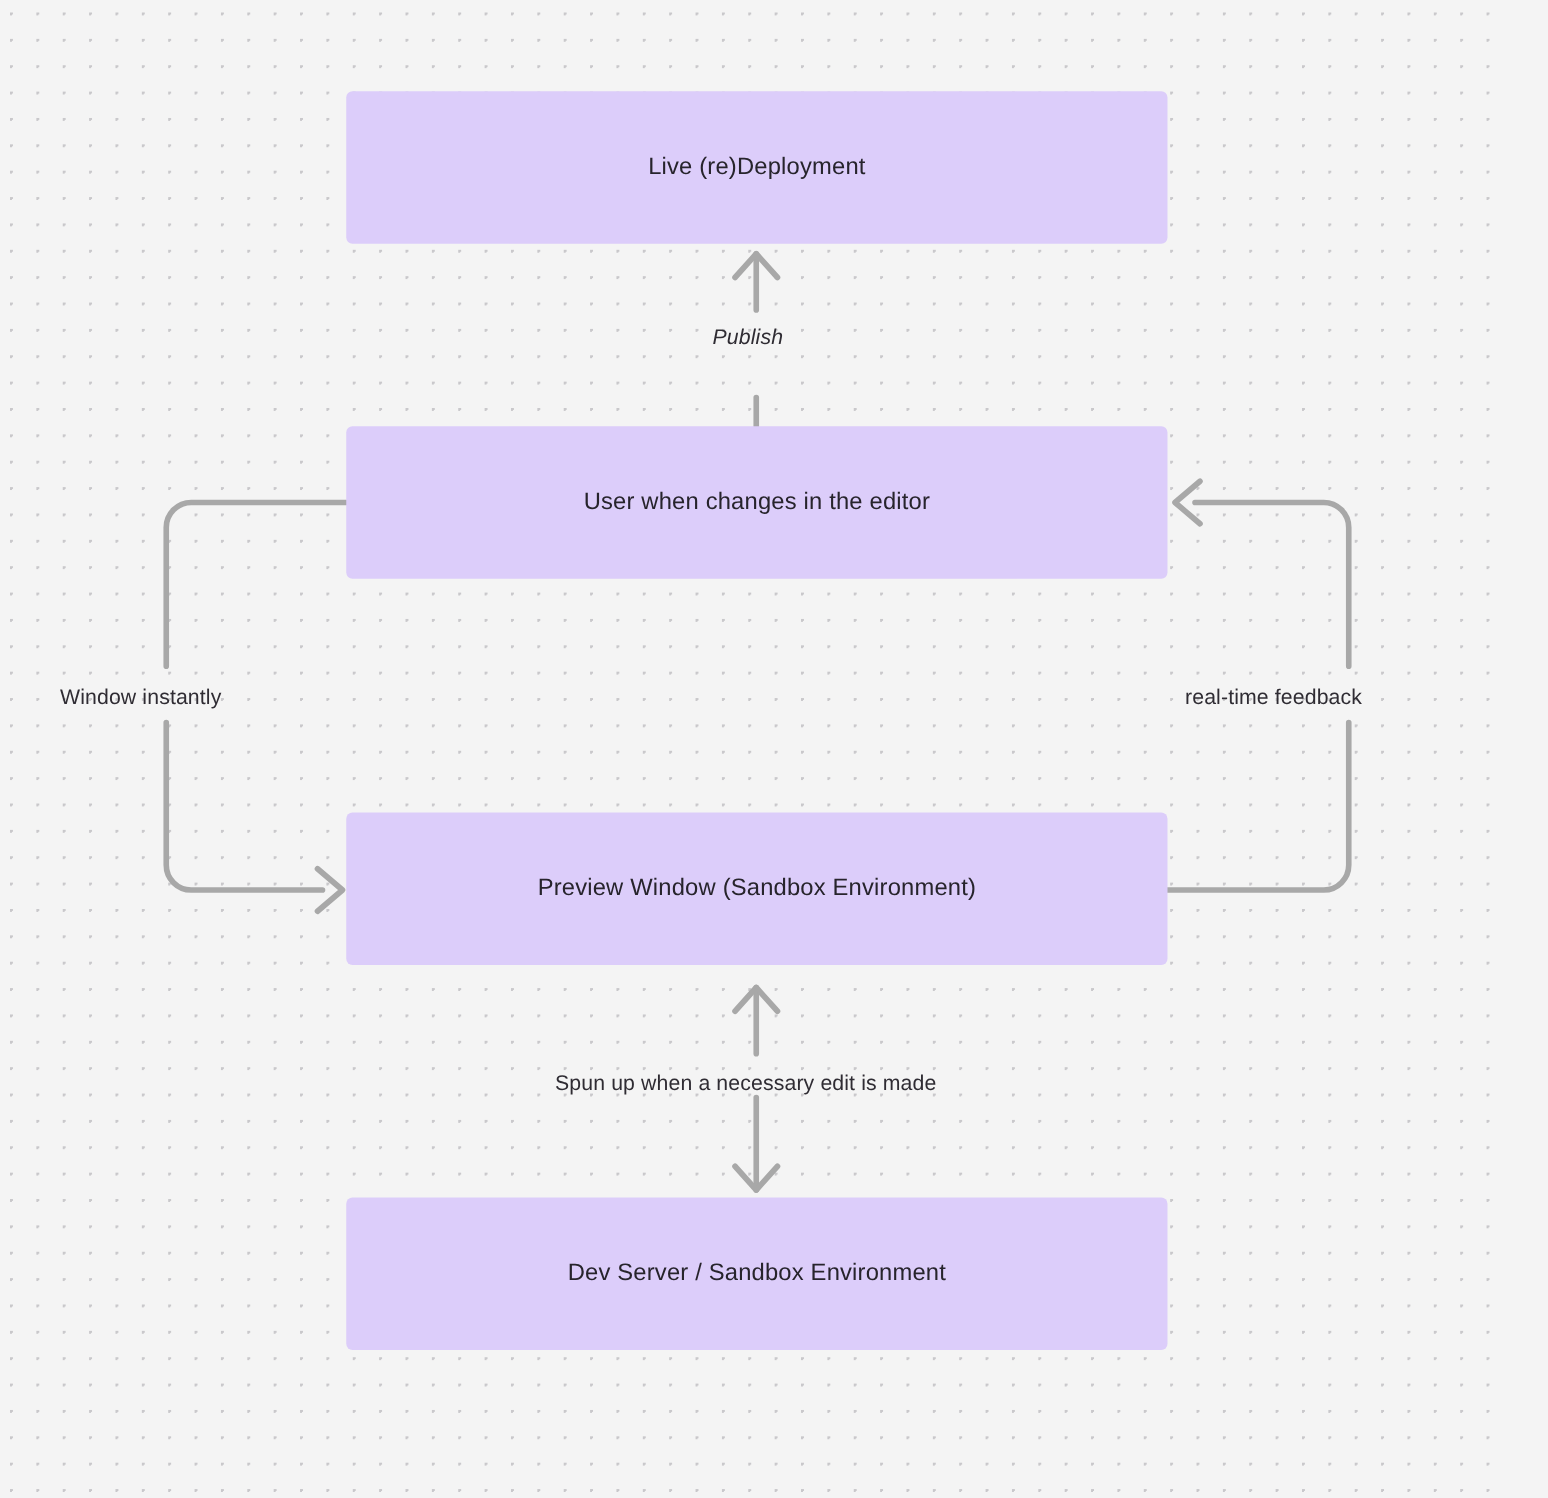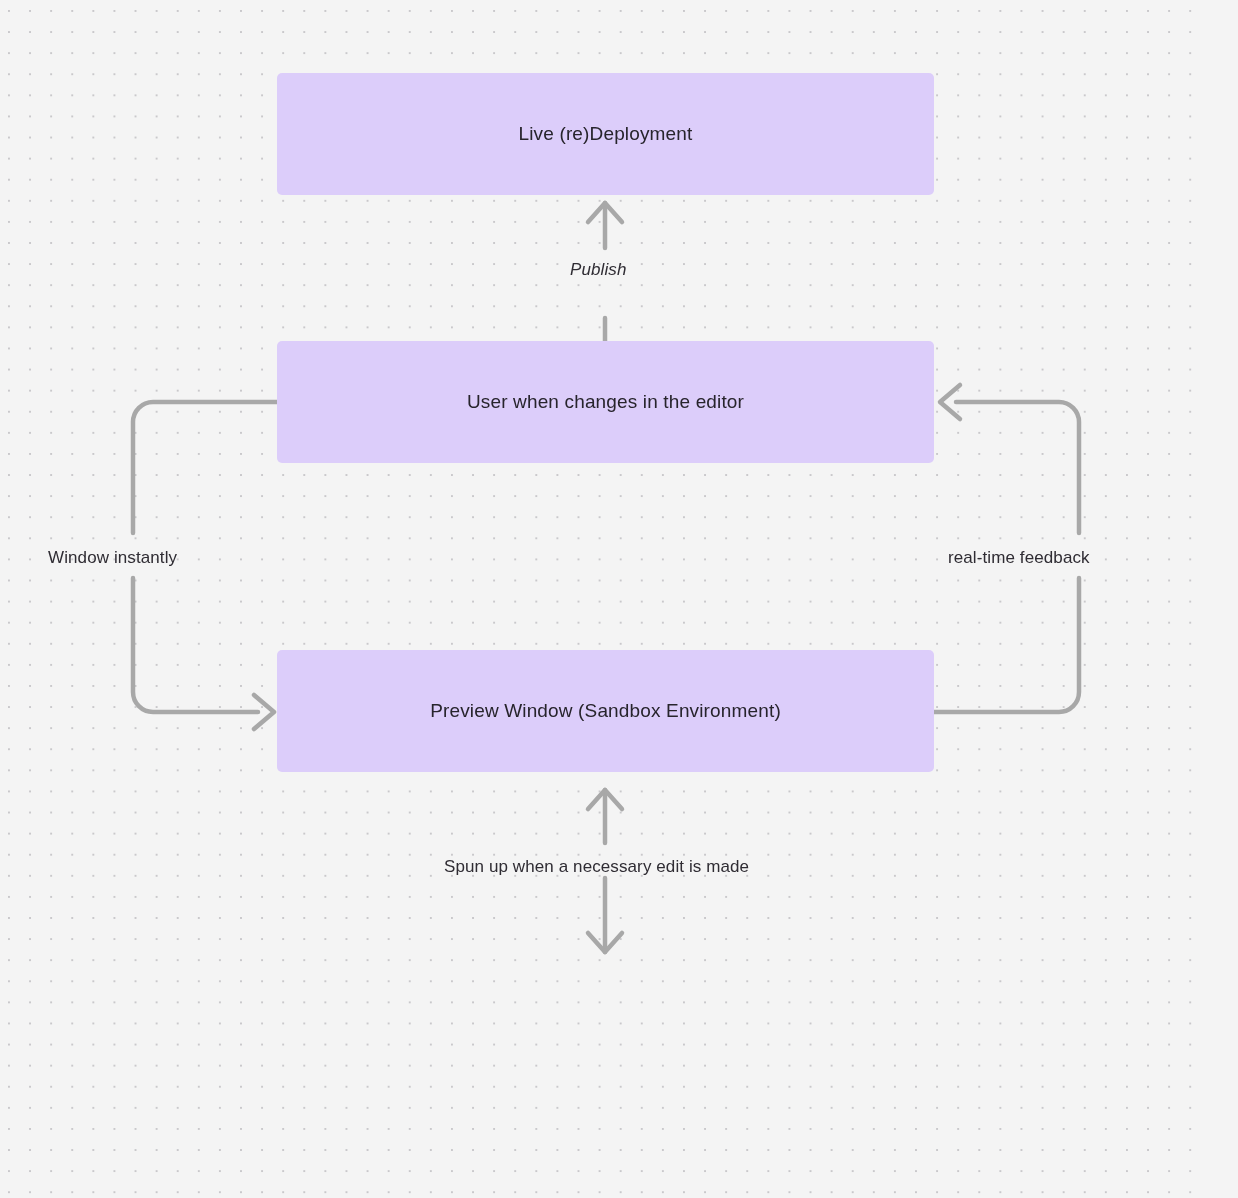--- a/index.html
+++ b/index.html
@@ -106,20 +106,23 @@
   </div>
 
   <div class="node" id="node-user">
     <span>User when changes in the editor</span>
   </div>
 
   <div class="node" id="node-preview">
     <span>Preview Window (Sandbox Environment)</span>
   </div>
 
+  <div class="node" id="node-devserver">
+    <span>Dev Server / Sandbox Environment</span>
+  </div>
 
   <div class="edge-label" id="label-publish">Publish</div>
 
   <div class="edge-label" id="label-updates">Window instantly</div>
 
   <div class="edge-label" id="label-realtime">real-time feedback</div>
 
   <div class="edge-label" id="label-spun">Spun up when a necessary edit is made</div>
 
 </div>

